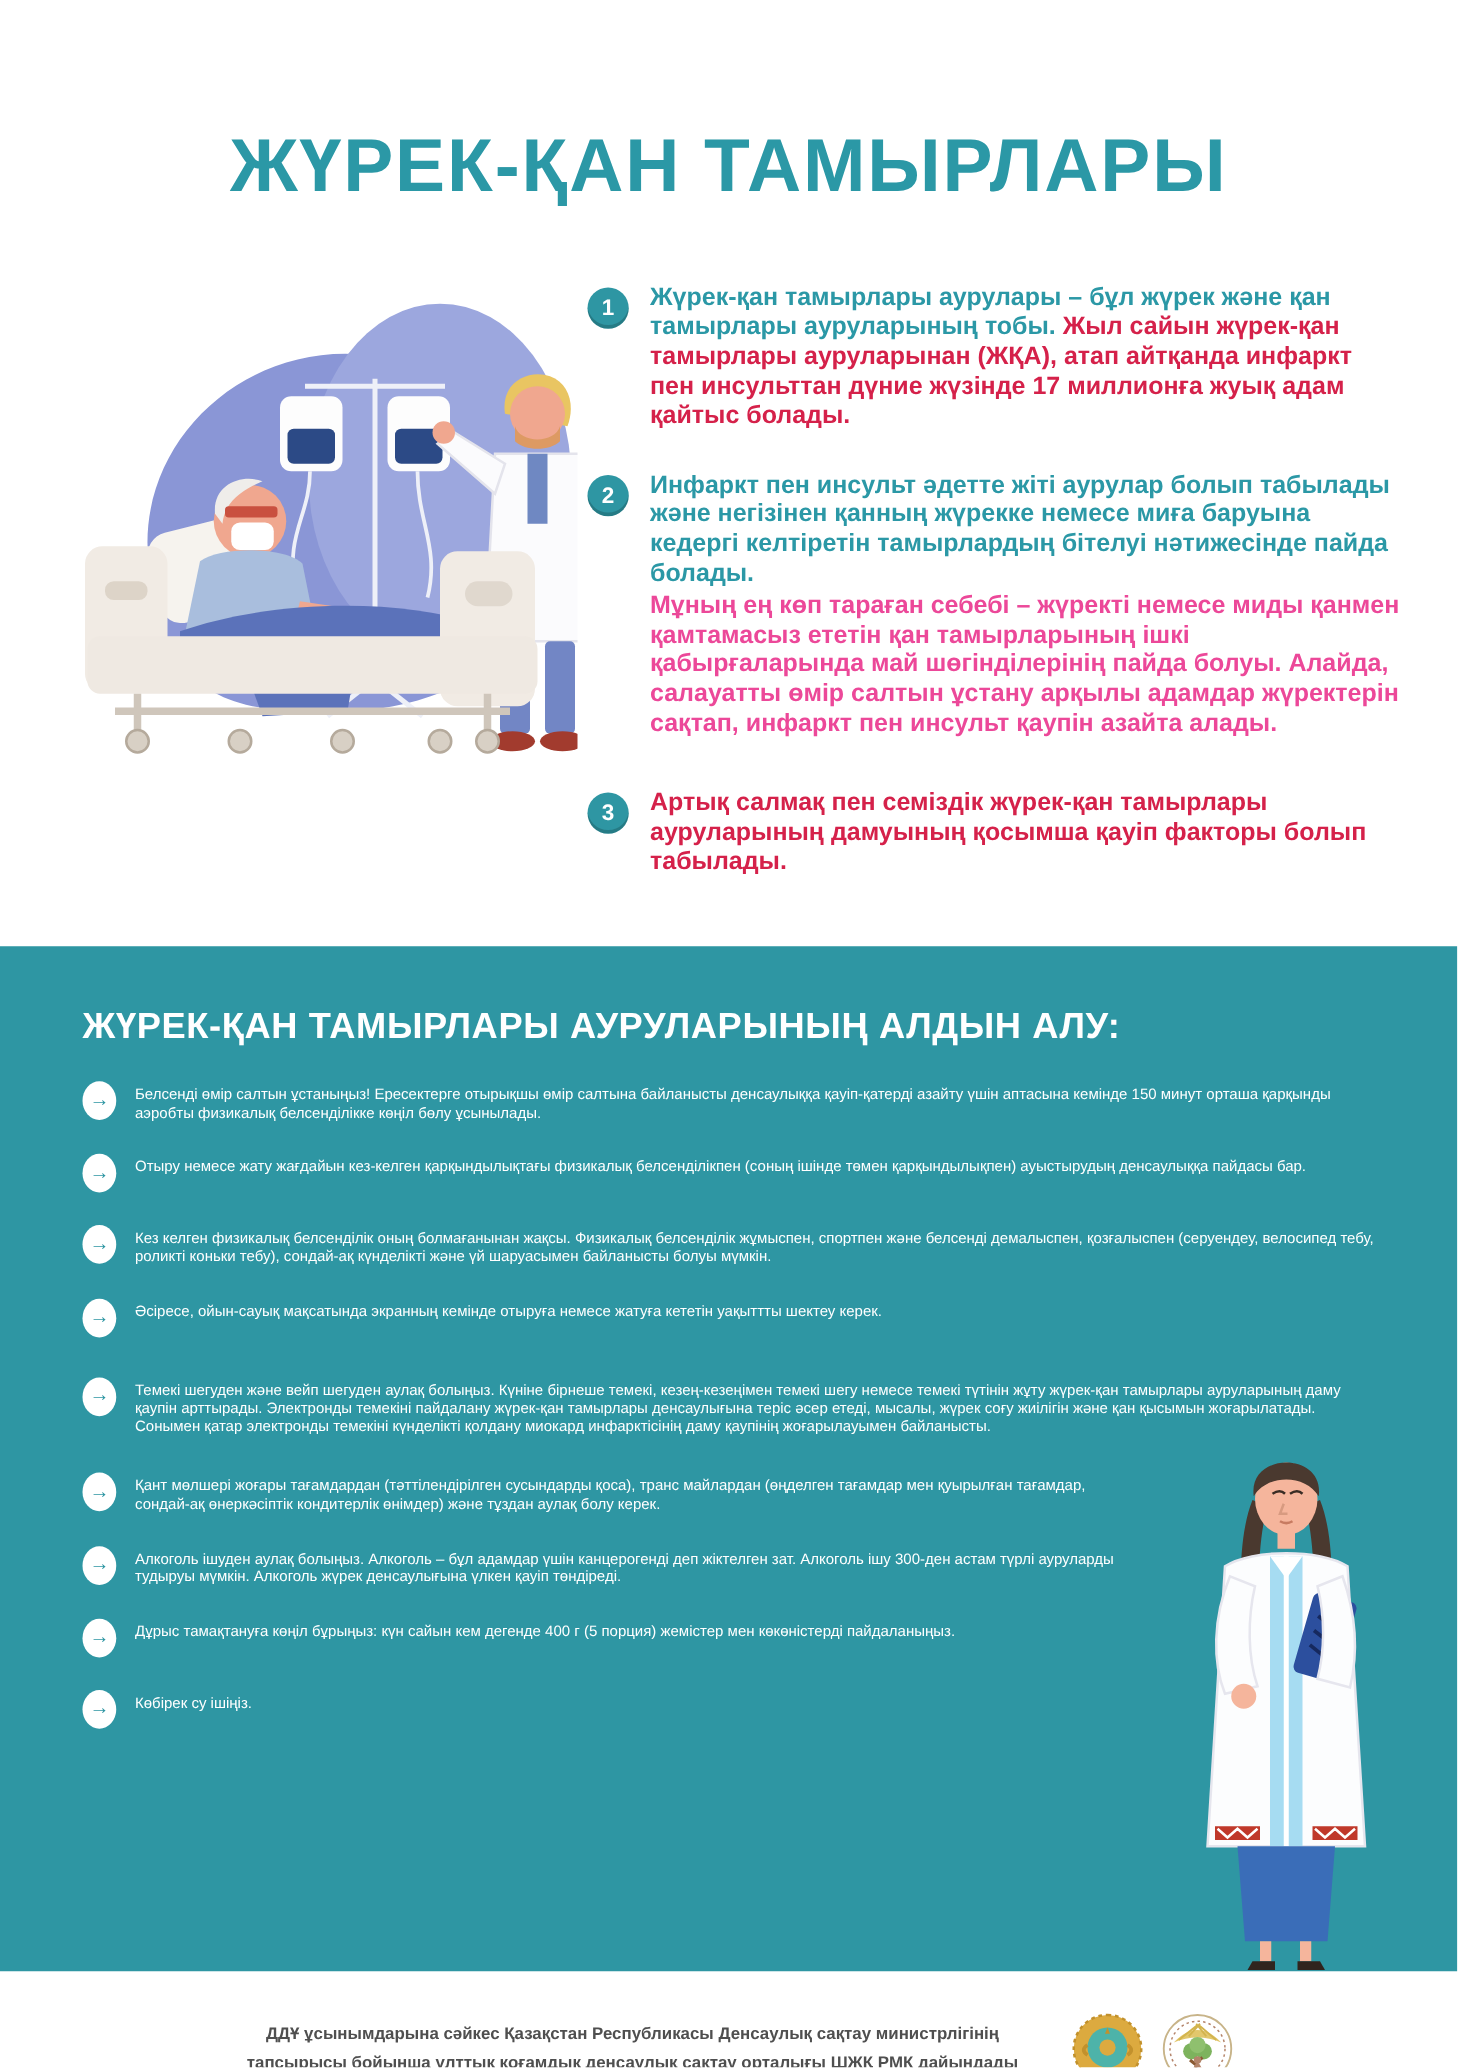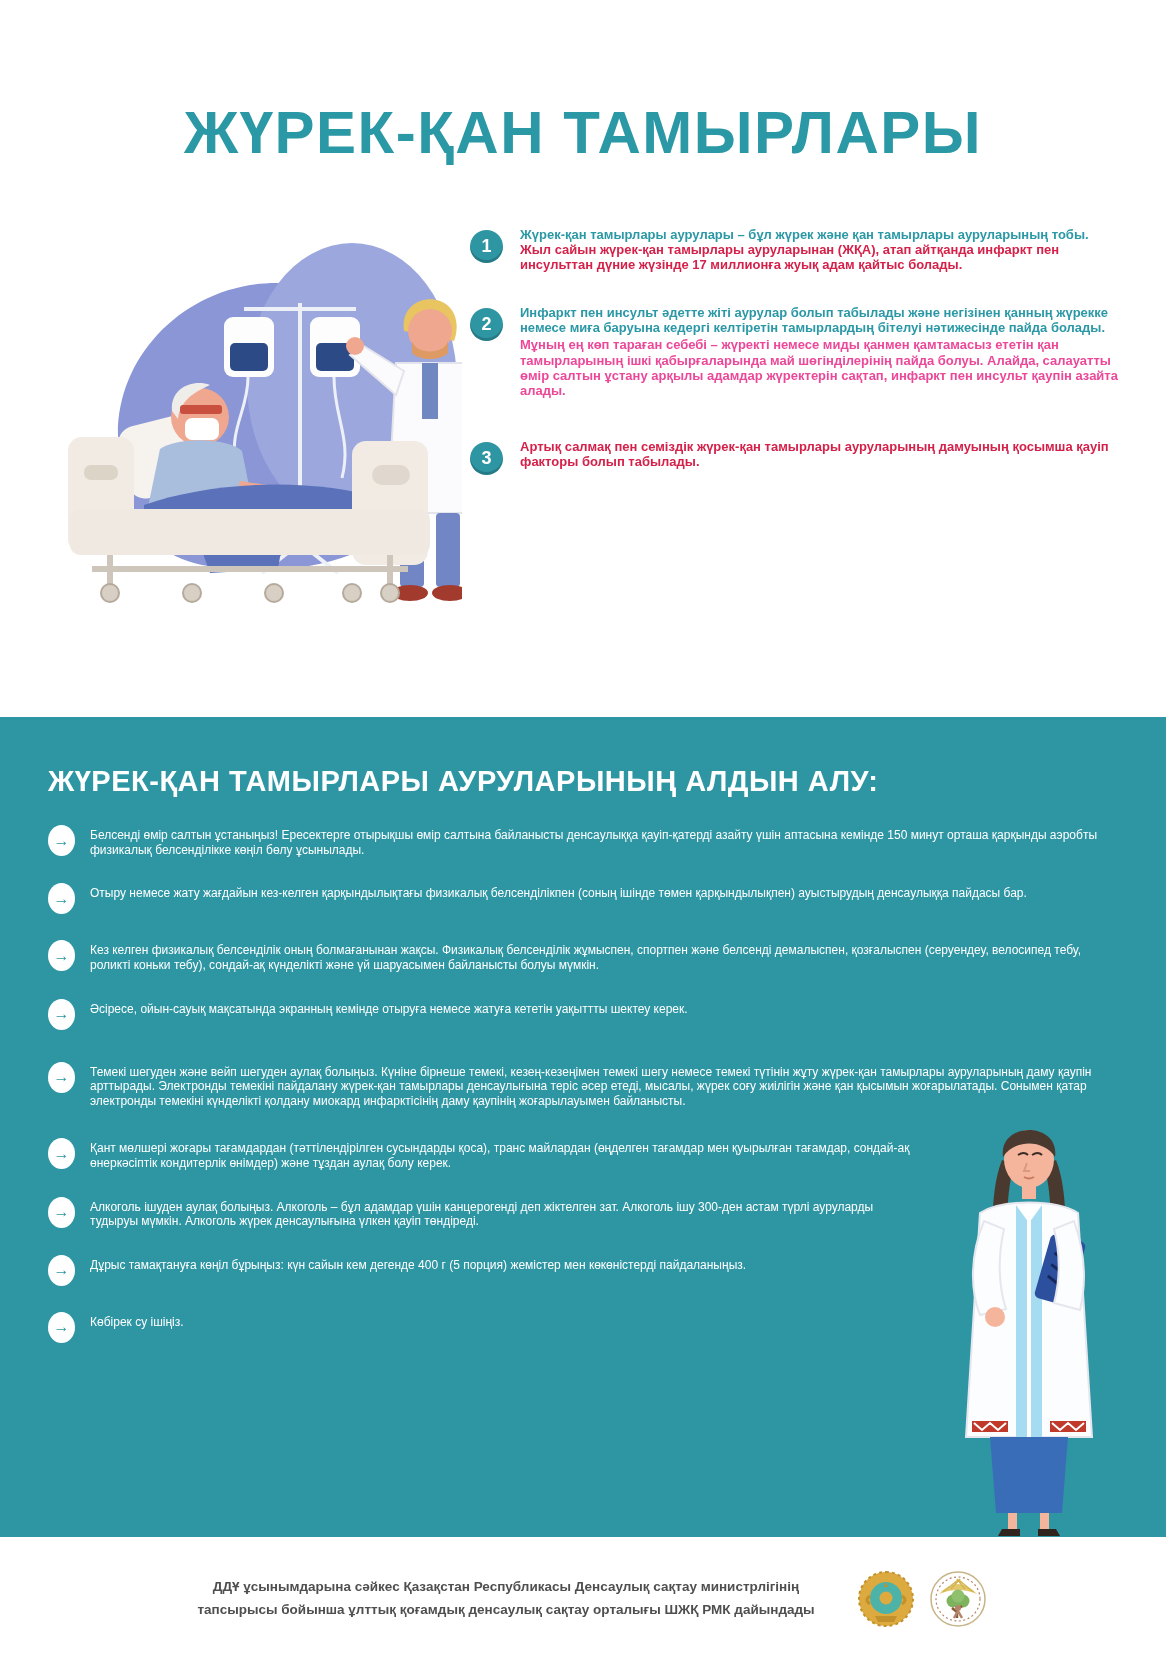--- a/index.html
+++ b/index.html
@@ -14,27 +14,27 @@
   .title span { display:block; }
 
   .intro { display:flex; margin-top:38px; }
   .scene { flex:none; width:410px; height:392px; margin-left:52px; }
   .facts { flex:1; padding:14px 40px 0 8px; max-width:700px; }
   .fact { display:flex; gap:17px; margin-bottom:32px; }
   .fact-badge { flex:none; width:33px; height:33px; border-radius:50%;
                 background:#2e96a3; color:#fff; font-weight:bold; font-size:18px;
                 display:flex; align-items:center; justify-content:center;
                 box-shadow:inset 0 -3px 0 rgba(0,0,0,.18); margin-top:3px; }
-  .fact-text { font-size:13px; font-weight:bold; color:#2b98a6; line-height:1.18; }
+  .fact-text { font-size:20px; font-weight:bold; color:#2b98a6; line-height:1.18; }
   .fact-text .red { color:#d5214a; }
   .fact-text .red-block { display:block; color:#ec4899; margin-top:2px; }
   .fact.f2 { margin-bottom:40px; }
 
   
-  .teal { position:relative; height:820px; background:#2e96a3; padding:48px 62px 0 48px; overflow:hidden; }
+  .teal { position:relative; height:820px; background:#2e96a3; padding:48px 62px 0 66px; overflow:hidden;margin-top:40px; }
   .teal h2 { color:#ffffff; font-size:29px; font-weight:bold; letter-spacing:.5px; margin-bottom:26px; }
   .bullet { display:flex; gap:15px; margin-bottom:25px; align-items:flex-start; }
   .bicon { flex:none; width:27px; height:31px; background:#ffffff; border-radius:50%;
            color:#2e96a3; font-weight:bold; font-size:16px;
            display:flex; align-items:center; justify-content:center; margin-top:1px; }
   .bullet p { color:#ffffff; font-size:12px; font-weight:normal; line-height:1.22; padding-top:4px; }
   .bullet.narrow p { padding-right:190px; }
   .bullet.b4 { margin-bottom:31px; }
   .bullet.b5 { margin-bottom:29px; }
   .doctor-woman { position:absolute; right:48px; bottom:0; width:178px; height:432px; }

